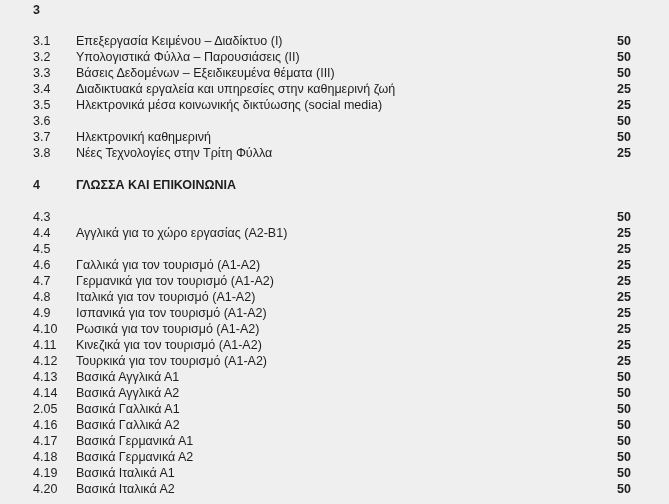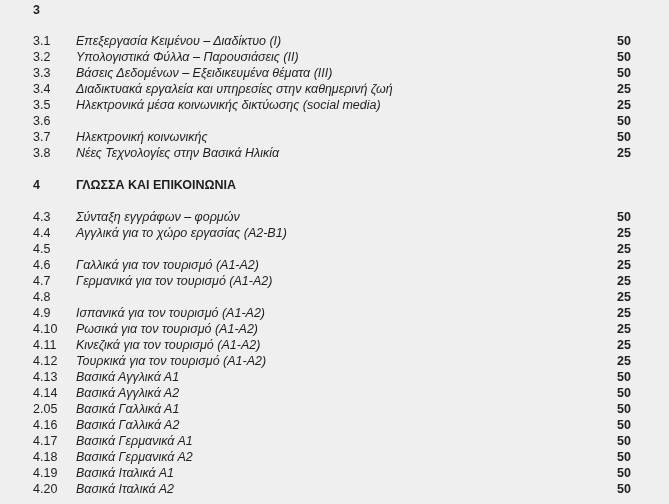--- a/index.html
+++ b/index.html
@@ -48,21 +48,20 @@
       line-height: 16px;
     }
     .row .num {
       position: absolute;
       left: 33px;
     }
     .row .desc {
       position: absolute;
       left: 76px;
       white-space: nowrap;
-      font-style: italic;
     }
     .row .hours {
       position: absolute;
       left: 617px;
       font-weight: bold;
     }
   </style>
 </head>
 <body>
 
@@ -96,40 +95,39 @@
       <span class="num">3.5</span>
       <span class="desc">Ηλεκτρονικά μέσα κοινωνικής δικτύωσης (social media)</span>
       <span class="hours">25</span>
     </div>
   <div class="row">
       <span class="num">3.6</span>
       <span class="hours">50</span>
     </div>
   <div class="row">
       <span class="num">3.7</span>
-      <span class="desc">Ηλεκτρονική κοινωνικής</span>
+      <span class="desc">Ηλεκτρονική καθημερινή</span>
       <span class="hours">50</span>
     </div>
   <div class="row">
       <span class="num">3.8</span>
-      <span class="desc">Νέες Τεχνολογίες στην Βασικά Ηλικία</span>
+      <span class="desc">Νέες Τεχνολογίες στην Τρίτη Φύλλα</span>
       <span class="hours">25</span>
     </div>
 </div>
 
 <div class="section" style="top:178px;">
   <div class="section-header">
     <span class="num">4</span>
     <span class="title">ΓΛΩΣΣΑ ΚΑΙ ΕΠΙΚΟΙΝΩΝΙΑ</span>
   </div>
 </div>
 <div class="rows" style="top:209px;">
   <div class="row">
       <span class="num">4.3</span>
-      <span class="desc">Σύνταξη εγγράφων – φορμών</span>
       <span class="hours">50</span>
     </div>
   <div class="row">
       <span class="num">4.4</span>
       <span class="desc">Αγγλικά για το χώρο εργασίας (Α2-Β1)</span>
       <span class="hours">25</span>
     </div>
   <div class="row">
       <span class="num">4.5</span>
       <span class="hours">25</span>
@@ -139,20 +137,21 @@
       <span class="desc">Γαλλικά για τον τουρισμό (Α1-Α2)</span>
       <span class="hours">25</span>
     </div>
   <div class="row">
       <span class="num">4.7</span>
       <span class="desc">Γερμανικά για τον τουρισμό (Α1-Α2)</span>
       <span class="hours">25</span>
     </div>
   <div class="row">
       <span class="num">4.8</span>
+      <span class="desc">Ιταλικά για τον τουρισμό (Α1-Α2)</span>
       <span class="hours">25</span>
     </div>
   <div class="row">
       <span class="num">4.9</span>
       <span class="desc">Ισπανικά για τον τουρισμό (Α1-Α2)</span>
       <span class="hours">25</span>
     </div>
   <div class="row">
       <span class="num">4.10</span>
       <span class="desc">Ρωσικά για τον τουρισμό (Α1-Α2)</span>

